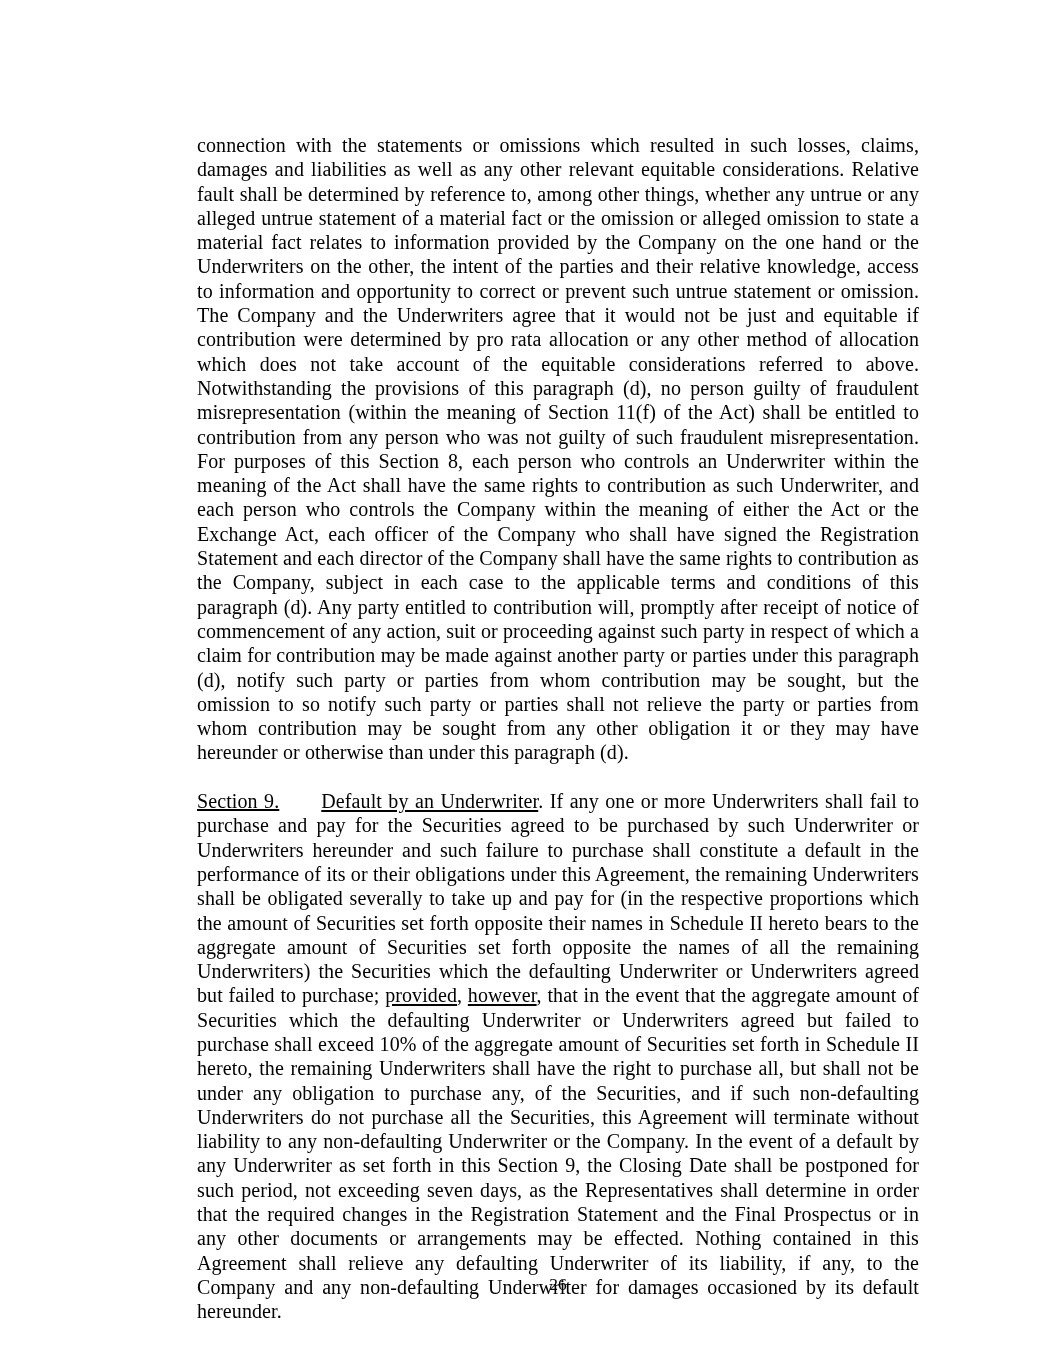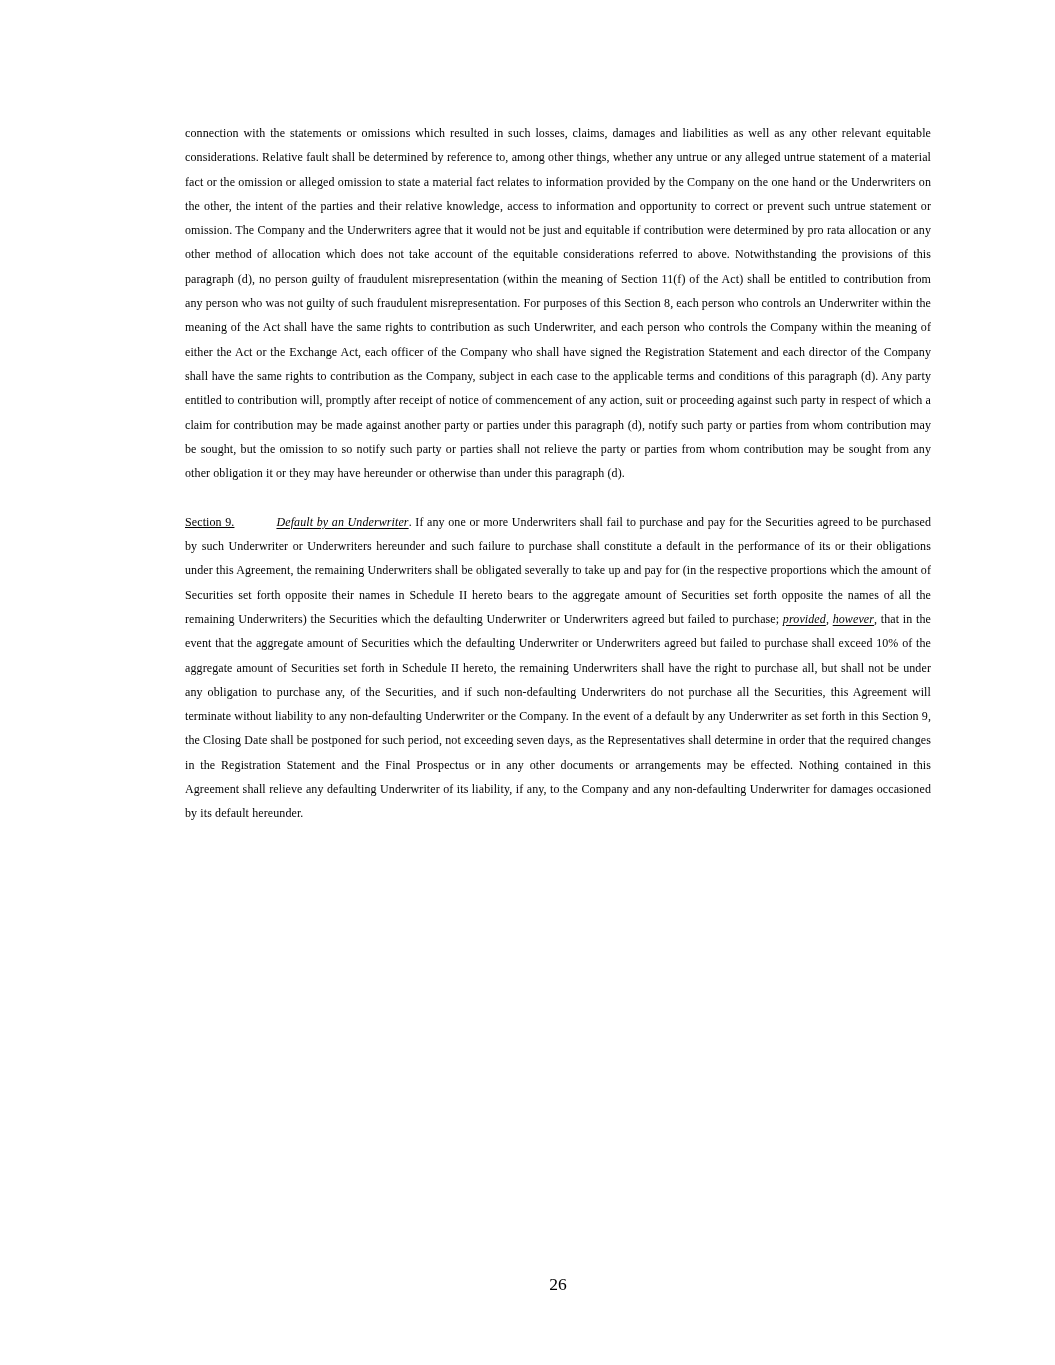--- a/index.html
+++ b/index.html
@@ -16,37 +16,36 @@
     font-family: "Liberation Serif", "DejaVu Serif", serif;
     overflow: hidden;
   }
   .content {
     position: absolute;
     left: 185px;
     top: 121px;
     width: 746px;
   }
   .para {
-    margin: 0;
-    font-size: 12px;
+    margin: 12px;
+    font-size: 20px;
     line-height: 24.3px;
     text-align: justify;
     letter-spacing: 0.1px;
   }
   .para + .para {
     margin-top: 24.3px;
   }
   .section-label {
     margin-right: 42px;
     text-decoration: underline;
   }
   .underline {
     text-decoration: underline;
     text-underline-offset: 2px;
-    font-style: italic;
   }
   .page-number {
     position: absolute;
     left: 185px;
     top: 1272px;
     width: 746px;
     text-align: center;
     font-size: 17.5px;
     line-height: 24.3px;
   }

